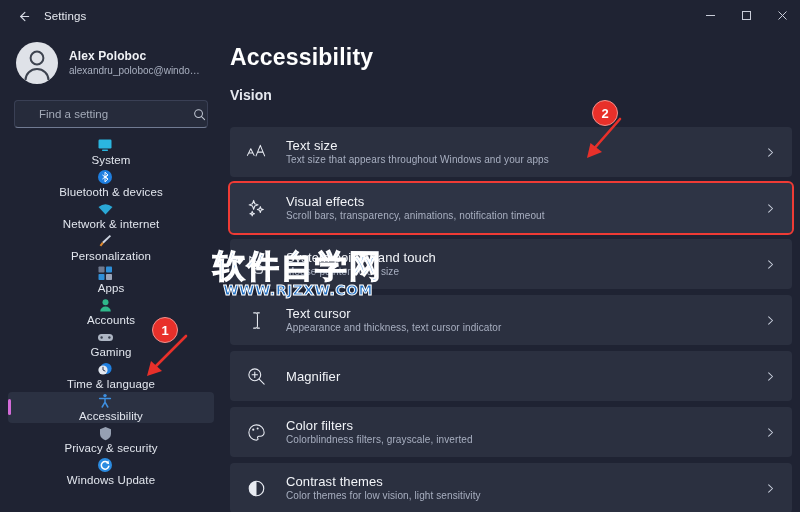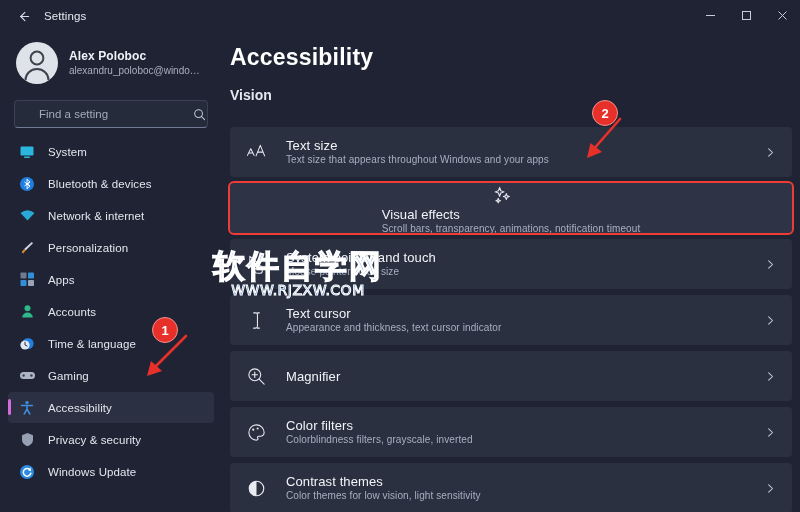--- a/index.html
+++ b/index.html
@@ -128,20 +128,21 @@
 
   .nav { margin-top: 4px; }
   .nav-item {
     height: 31px;
     display: flex;
     align-items: center;
     padding: 0 10px;
     border-radius: 4px;
     position: relative;
     margin-bottom: 1px;
+    flex-direction: column;
   }
   .nav-item.active { background: #2b3142; }
   .nav-item.active::before {
     content: "";
     position: absolute;
     left: 0px; top: 7px;
     width: 3px; height: 16px;
     border-radius: 2px;
     background: #d36bd8;
   }
@@ -185,21 +186,20 @@
     height: 50px;
     display: flex;
     align-items: center;
     padding: 0 14px 0 14px;
     position: relative;
   }
   .card.highlight {
     outline: 2px solid #ef3b35;
     outline-offset: 0px;
     background: #2e3445;
-    flex-direction: column;
   }
   .card-icon {
     width: 24px; height: 24px;
     flex: 0 0 24px;
     margin-right: 18px;
     display: flex; align-items: center; justify-content: center;
     color: #e8ebf2;
   }
   .card-text { flex: 1 1 auto; min-width: 0; }
   .card-title {
@@ -255,21 +255,21 @@
   .wm-cn {
     font-size: 32px;
     font-weight: 700;
     color: #1f6fc4;
     -webkit-text-stroke: 1.2px #ffffff;
     letter-spacing: 2px;
     font-family: "DejaVu Sans", sans-serif;
   }
   .wm-url {
     font-size: 14px;
-    font-weight: 400;
+    font-weight: 700;
     color: #1f6fc4;
     -webkit-text-stroke: 1px #ffffff;
     letter-spacing: .5px;
     margin-top: 1px;
     font-family: "DejaVu Sans", sans-serif;
   }
 </style>
 </head>
 <body>
 
@@ -397,38 +397,38 @@
             <svg width="15" height="15" viewBox="0 0 15 15">
               <circle cx="7.5" cy="4.2" r="3" fill="#2fb88a"></circle>
               <path d="M2.2 13.5 a5.3 5 0 0 1 10.6 0 Z" fill="#2fb88a"></path>
             </svg>
           </span>
           <span class="nav-label">Accounts</span>
         </div>
 
         <div class="nav-item">
           <span class="nav-icon">
+            <svg width="17" height="17" viewBox="0 0 17 17">
+              <rect x="1" y="5" width="15" height="7" rx="3.5" fill="#aeb6c4"></rect>
+              <circle cx="4.6" cy="8.5" r="1.2" fill="#39404f"></circle>
+              <circle cx="12.4" cy="8.5" r="1.2" fill="#39404f"></circle>
+            </svg>
+          </span>
+          <span class="nav-label">Gaming</span>
+        </div>
+
+        <div class="nav-item">
+          <span class="nav-icon">
             <svg width="16" height="16" viewBox="0 0 16 16">
               <circle cx="9" cy="7.5" r="5.6" fill="#1f7fe0"></circle>
               <circle cx="6" cy="9" r="4.6" fill="#e3e8f0"></circle>
               <path d="M6 6.2 V9 L8 10" stroke="#2a3550" stroke-width="1" fill="none" stroke-linecap="round"></path>
             </svg>
           </span>
           <span class="nav-label">Time &amp; language</span>
-        </div>
-
-        <div class="nav-item">
-          <span class="nav-icon">
-            <svg width="17" height="17" viewBox="0 0 17 17">
-              <rect x="1" y="5" width="15" height="7" rx="3.5" fill="#aeb6c4"></rect>
-              <circle cx="4.6" cy="8.5" r="1.2" fill="#39404f"></circle>
-              <circle cx="12.4" cy="8.5" r="1.2" fill="#39404f"></circle>
-            </svg>
-          </span>
-          <span class="nav-label">Gaming</span>
         </div>
 
         <div class="nav-item active">
           <span class="nav-icon">
             <svg width="16" height="16" viewBox="0 0 16 16" stroke="#3e8fe0" fill="none" stroke-width="1.5" stroke-linecap="round">
               <circle cx="8" cy="2.6" r="1.7" fill="#3e8fe0" stroke="none"></circle>
               <path d="M2.6 5.6 H13.4"></path>
               <path d="M8 5.6 V9.2 M8 9.2 L5.2 14 M8 9.2 L10.8 14"></path>
             </svg>
           </span>

